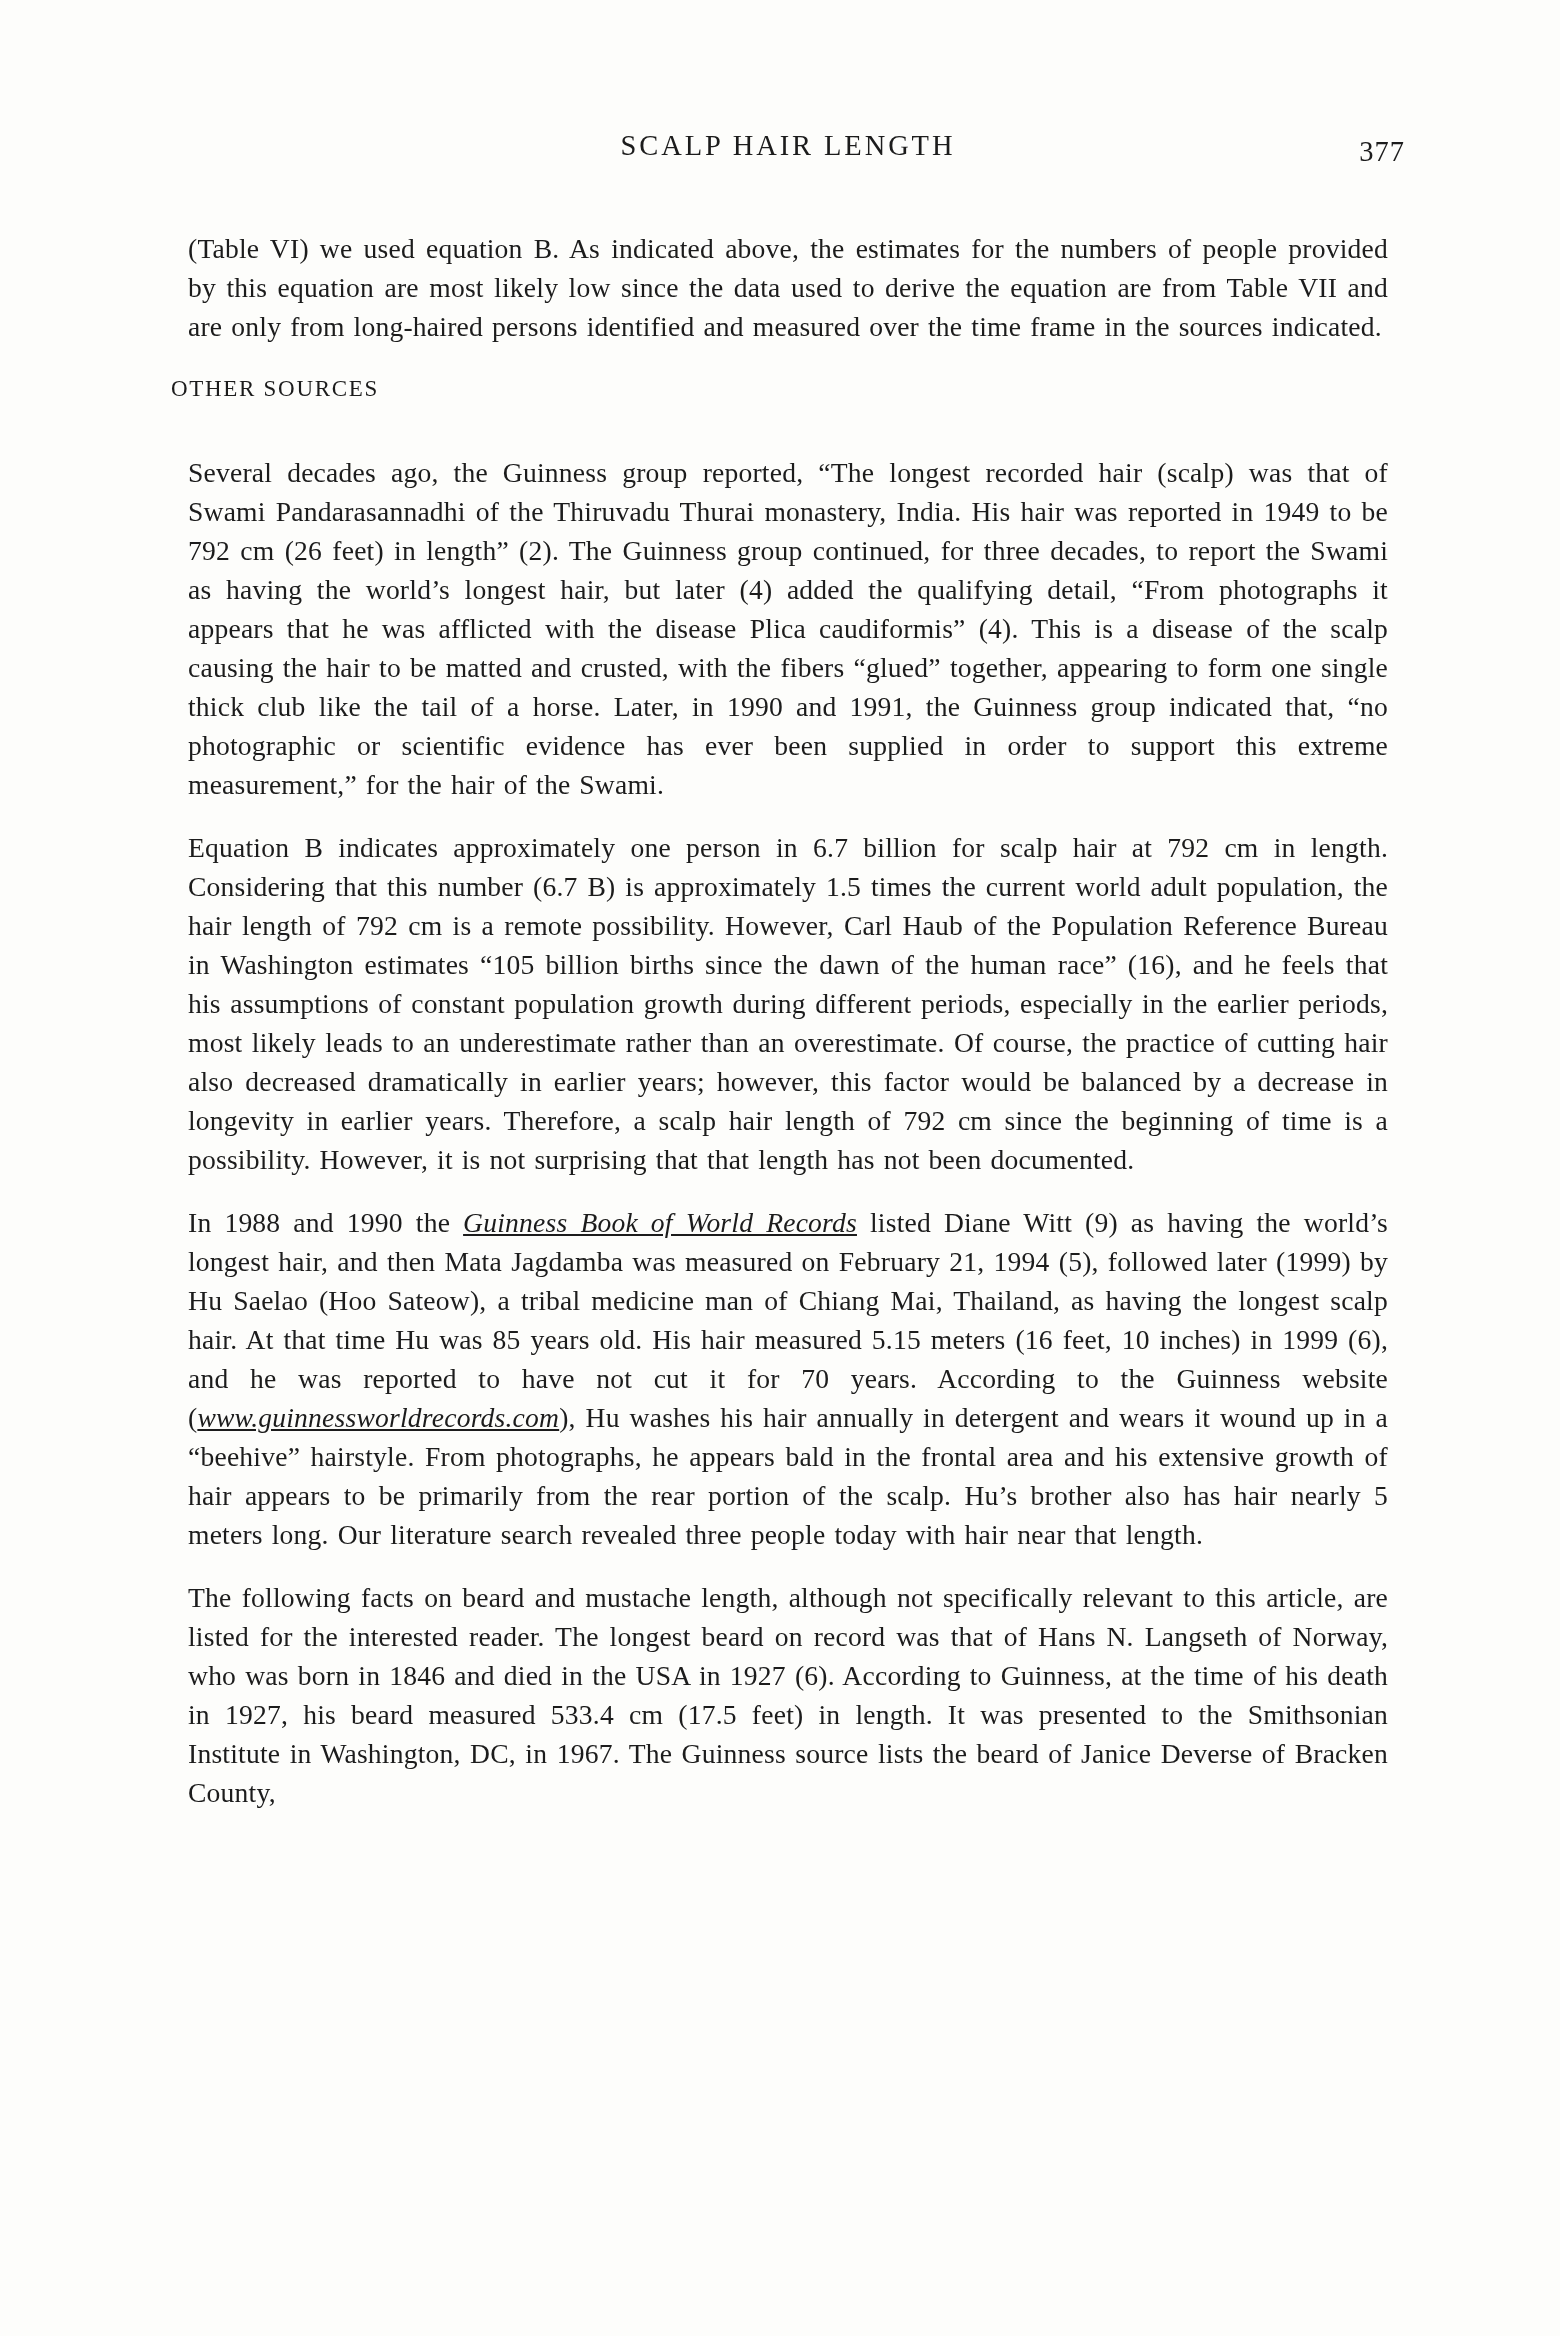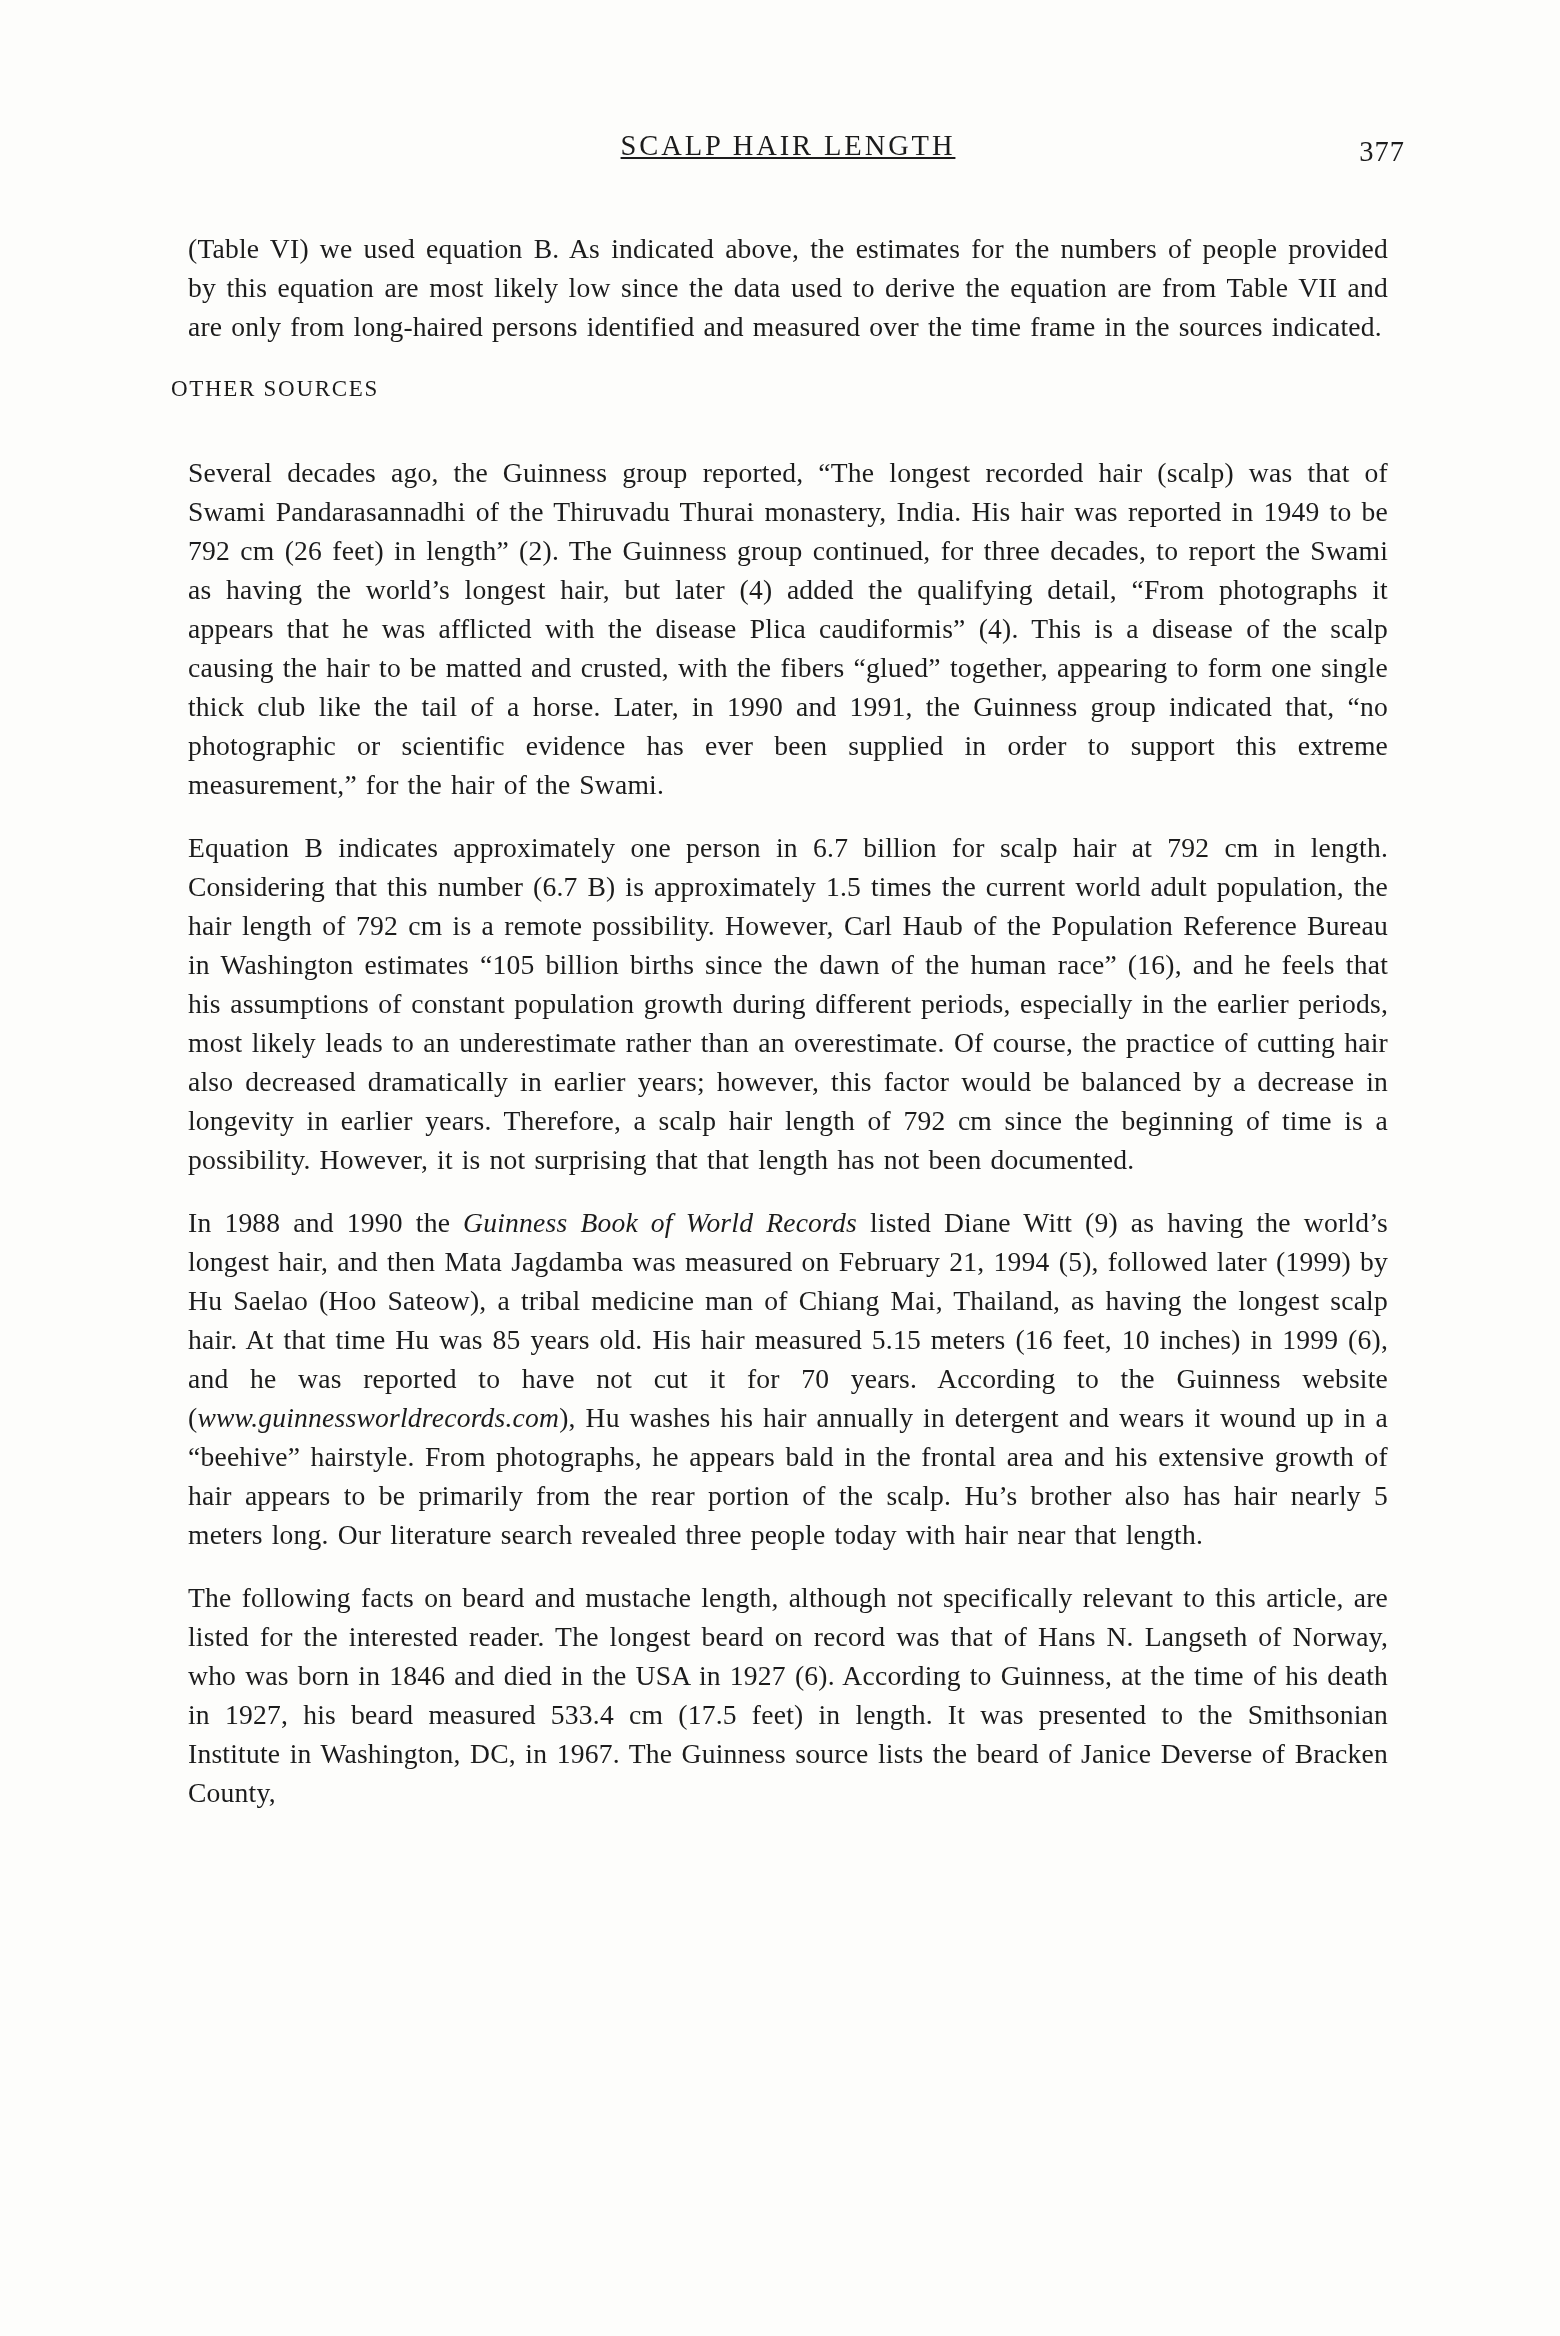--- a/index.html
+++ b/index.html
@@ -15,21 +15,20 @@
     background: #fdfdfb;
     color: #1c1c1c;
     font-family: "Liberation Serif", "DejaVu Serif", serif;
     padding: 126px 156px 0 171px;
     overflow: hidden;
   }
   .running-head {
     position: relative;
     height: 40px;
     margin-bottom: 63px;
-    text-decoration: underline;
   }
   .running-title {
     text-align: center;
     font-size: 28.5px;
     letter-spacing: 2.9px;
     line-height: 40px;
   }
   .page-number {
     position: absolute;
     right: 0;
@@ -47,20 +46,21 @@
   .para {
     font-size: 27.6px;
     line-height: 39px;
     text-align: justify;
     letter-spacing: 0.2px;
     word-spacing: 1.9px;
     margin: 0 0 24px 0;
   }
   .italic {
     font-style: italic;
+    text-decoration: underline;
   }
   .paragraph-block {
     margin: 17px;
   }
 </style>
 </head>
 <body>
 
 <div class="page">
 

